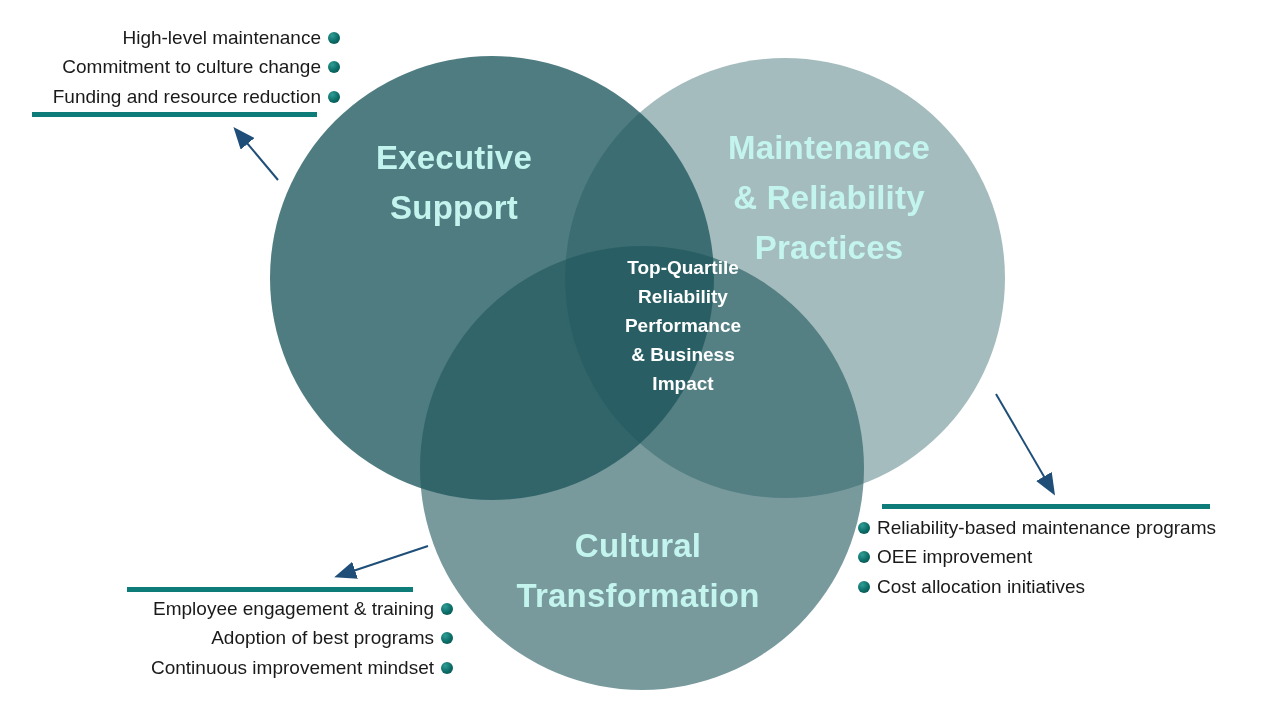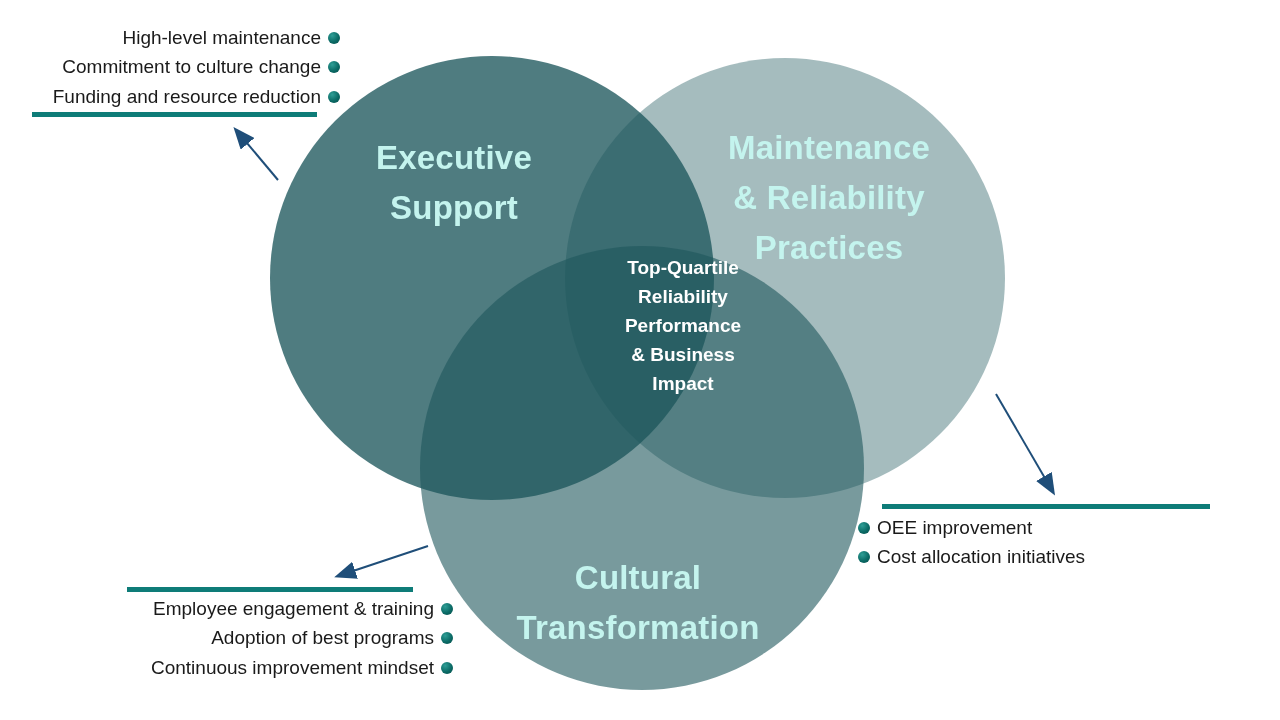--- a/index.html
+++ b/index.html
@@ -76,21 +76,21 @@
     <line x1="278" y1="180" x2="236" y2="130" stroke="var(--arrow)" stroke-width="2" marker-end="url(#arrowhead)"></line>
     <line x1="428" y1="546" x2="338" y2="576" stroke="var(--arrow)" stroke-width="2" marker-end="url(#arrowhead)"></line>
     <line x1="996" y1="394" x2="1053" y2="492" stroke="var(--arrow)" stroke-width="2" marker-end="url(#arrowhead)"></line>
   </svg>
 
   <div class="circle-label" style="left:434px; top:133px;margin-left:20px;">Executive
 Support</div>
   <div class="circle-label" style="left:829px; top:123px;">Maintenance
 &amp; Reliability
 Practices</div>
-  <div class="circle-label" style="left:638px; top:521px;margin-top:32px;">Cultural
+  <div class="circle-label" style="left:638px; top:521px;">Cultural
 Transformation</div>
 
   <div class="center-label" style="left:638px; top:253px;margin-left:45px;">Top-Quartile
 Reliability
 Performance
 &amp; Business
 Impact</div>
 
   <div class="callout align-right" style="right:940px; top:23px; width:400px;">
     <div class="row">
@@ -103,20 +103,24 @@
     </div>
     <div class="row">
       <span>Funding and resource reduction</span>
       <span class="bullet"></span>
     </div>
   </div>
   <div class="accent-line" style="left:32px; top:112px; width:285px;"></div>
 
   <div class="accent-line" style="left:882px; top:504px; width:328px;"></div>
   <div class="callout align-left" style="left:858px; top:513px; width:420px;">
+    <div class="row">
+      <span class="bullet"></span>
+      <span>Reliability-based maintenance programs</span>
+    </div>
     <div class="row">
       <span class="bullet"></span>
       <span>OEE improvement</span>
     </div>
     <div class="row">
       <span class="bullet"></span>
       <span>Cost allocation initiatives</span>
     </div>
   </div>
 

